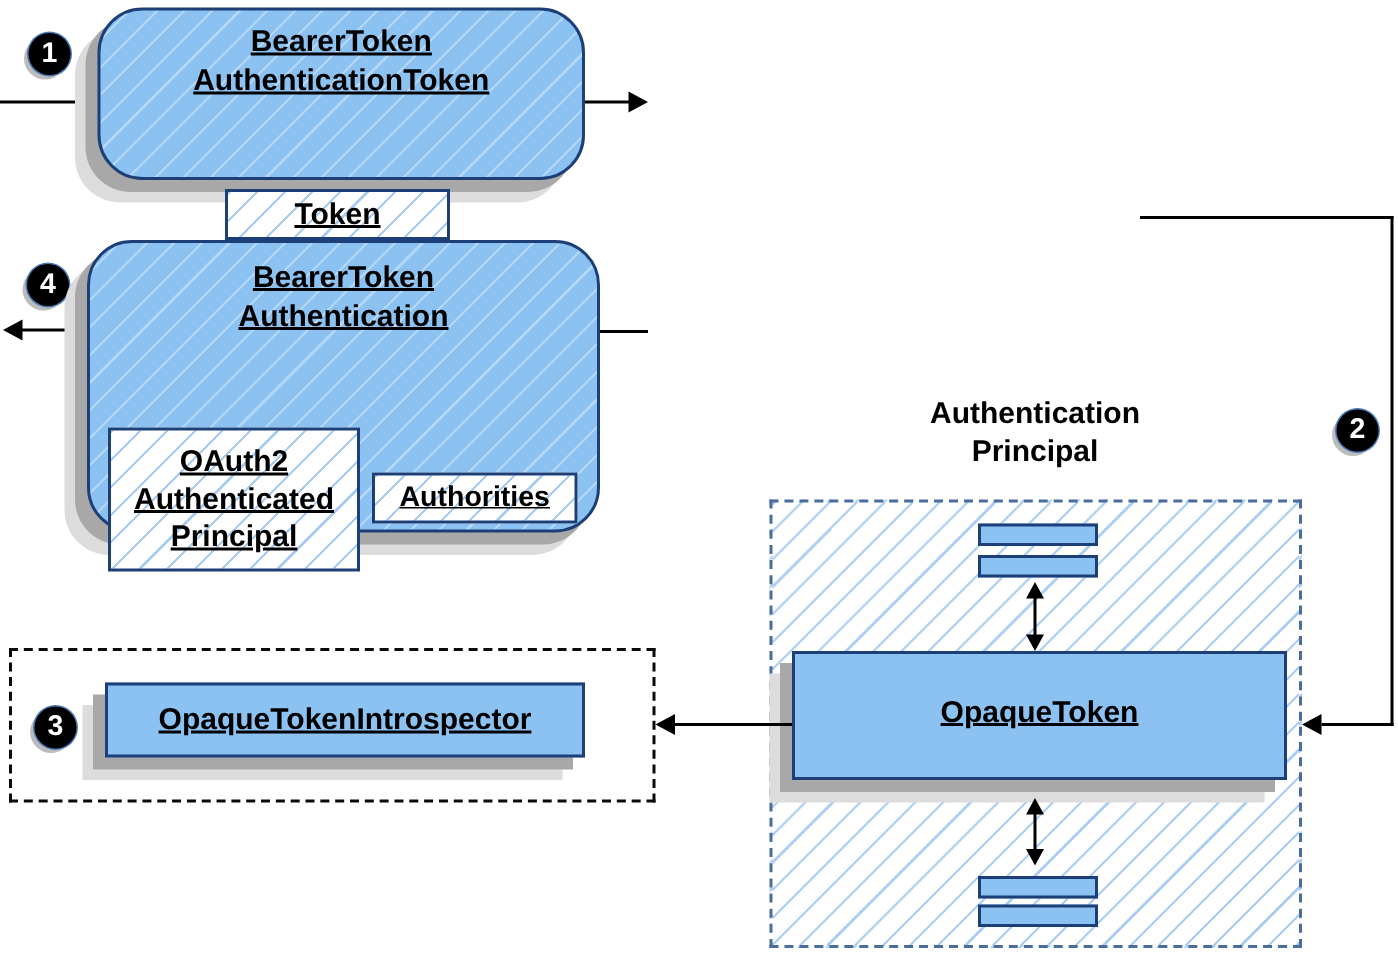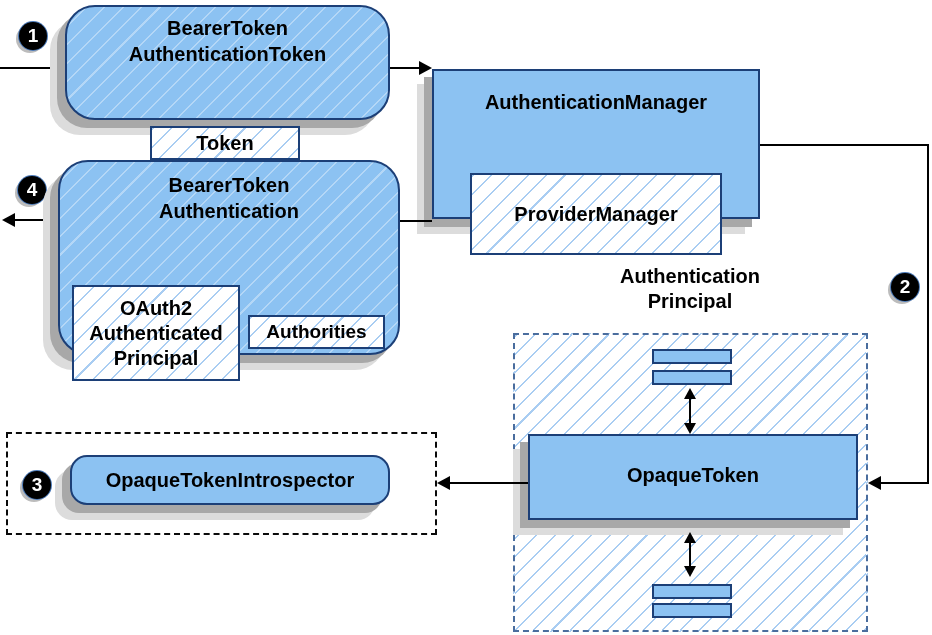--- a/index.html
+++ b/index.html
@@ -37,20 +37,21 @@
     text-align: center;
     margin-top: 48px;
   }
   .title {
     font-weight: bold;
     font-size: 20px;
     line-height: 26px;
     color: #000;
     text-align: center;
     width: 100%;
+    text-decoration: underline;
   }
   .badge {
     position: absolute;
     width: 28px;
     height: 28px;
     border-radius: 50%;
     background: #000;
     color: #fff;
     font-weight: bold;
     font-size: 19px;
@@ -112,26 +113,20 @@
       <div>AuthenticationToken</div>
     </div>
     <div class="hatchbox" style="left:83px; top:71px; width:150px; height:34px;">
       <span class="title" style="font-size:20px;">Token</span>
     </div>
   </div>
 
   <div class="line" style="left:390px; top:67px; width:30px; height:2px;"></div>
   <div class="tri tri-right" style="left:419px; top:61px;"></div>
 
-  <div class="node" style="left:432px; top:69px; width:328px; height:150px;">
-    <div class="title" style="margin-top:18px;">AuthenticationManager</div>
-    <div class="hatchbox" style="left:36px; top:54px; width:252px; height:82px;">
-      <span class="title">ProviderManager</span>
-    </div>
-  </div>
 
   <div class="line" style="left:760px; top:144px; width:169px; height:2px;"></div>
   <div class="line" style="left:927px; top:144px; width:2px; height:340px;"></div>
   <div class="line" style="left:881px; top:482px; width:48px; height:2px;"></div>
   <div class="tri tri-left" style="left:868px; top:476px;"></div>
 
   <div class="badge" style="left:891px; top:273px;">
     <span>2</span>
   </div>
 
@@ -164,21 +159,21 @@
 
   <div class="line" style="left:449px; top:482px; width:79px; height:2px;"></div>
   <div class="tri tri-left" style="left:437px; top:476px;"></div>
 
   <div class="dashed-black" style="left:6px; top:432px; width:431px; height:103px;"></div>
 
   <div class="badge" style="left:23px; top:471px;">
     <span>3</span>
   </div>
 
-  <div class="node" style="left:70px; top:455px; width:320px; height:50px; display:flex; align-items:center; justify-content:flex-end;border-radius:17px;">
+  <div class="node" style="left:70px; top:455px; width:320px; height:50px; display:flex; align-items:center; justify-content:flex-end;">
     <span class="title">OpaqueTokenIntrospector</span>
   </div>
 
   <div class="badge" style="left:18px; top:176px;">
     <span>4</span>
   </div>
   <div class="line" style="left:13px; top:219px; width:45px; height:2px;"></div>
   <div class="tri tri-left" style="left:2px; top:213px;"></div>
 
   <div class="node rounded" style="left:58px; top:160px; width:342px; height:195px;">

